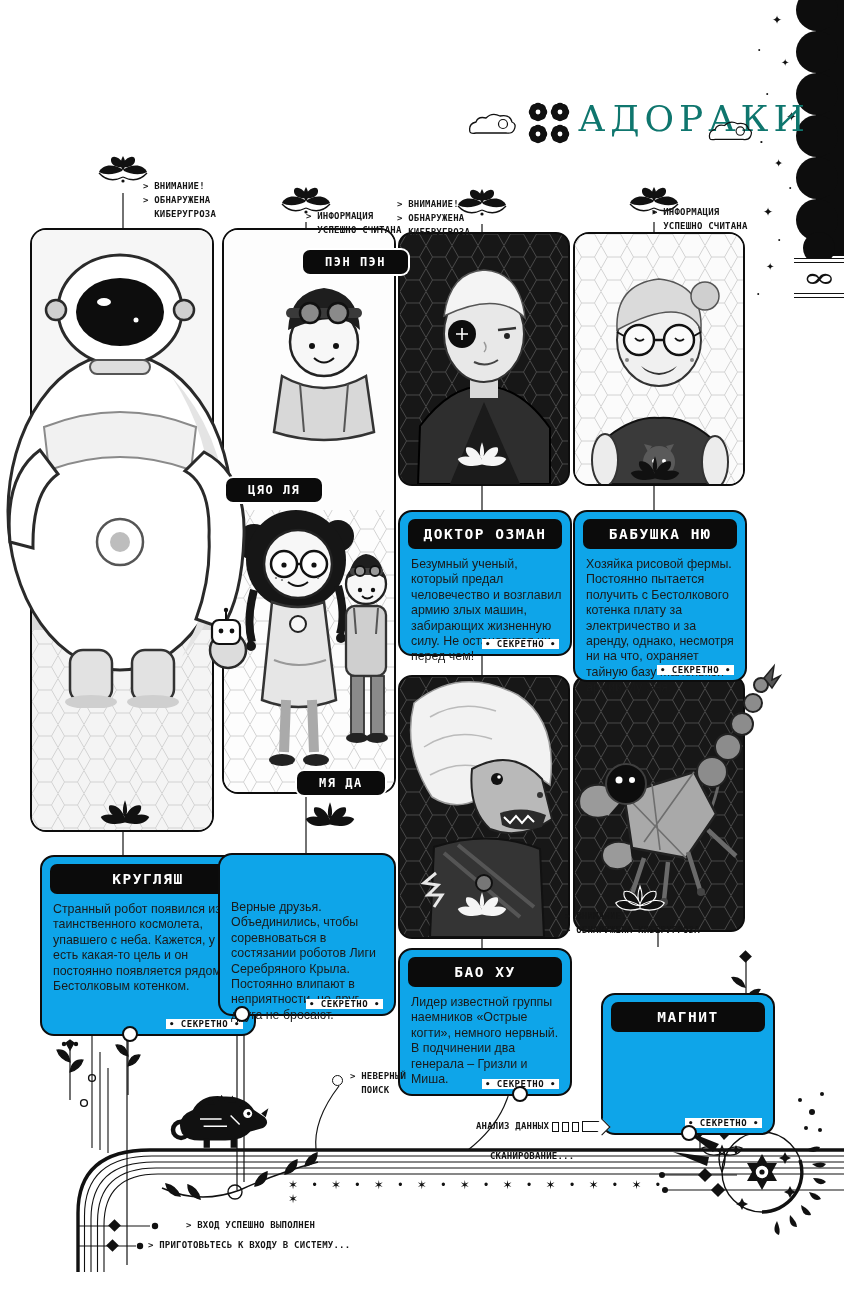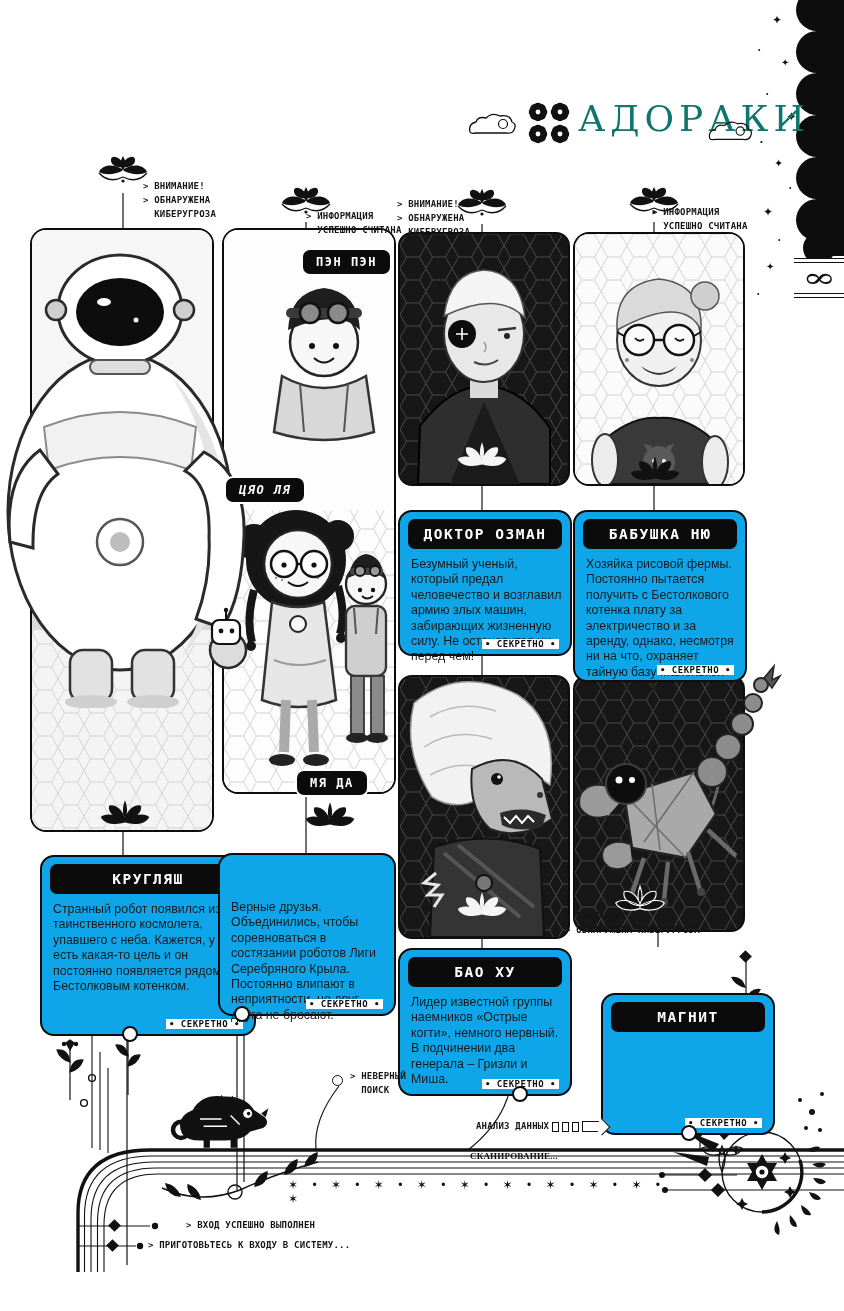--- a/index.html
+++ b/index.html
@@ -17,21 +17,21 @@
   
   .card{position:absolute;border:2.5px solid #0d0d0d;border-radius:16px;background:#fff;overflow:hidden;z-index:2;}
   .card.dark{background:#161616;border-radius:14px;}
   .infobox{position:absolute;border:2px solid #0d0d0d;border-radius:14px;background:#0ea5e9;z-index:4;}
   .plate{background:#0b0b0b;color:#fff;border-radius:7px;display:flex;align-items:center;justify-content:center;}
   .infobox .plate{position:absolute;top:7px;left:8px;right:8px;height:30px;font-size:14.5px;}
   .infobox .desc{position:absolute;top:45px;left:11px;right:8px;font-size:12.4px;line-height:1.24;color:#1a1a1a;}
   .infobox .secret{position:absolute;bottom:5px;right:11px;font-family:"DejaVu Sans Mono",monospace;
                    font-size:9px;font-weight:700;letter-spacing:.5px;background:#fff;padding:0 3px;}
   .notch{position:absolute;width:12px;height:12px;border:2px solid #0d0d0d;border-radius:50%;background:#fff;bottom:-8px;z-index:5;}
-  .float-plate{position:absolute;z-index:6;font-size:12px;height:24px;padding:0 13px;box-shadow:0 0 0 2px #fff;}
+  .float-plate{position:absolute;z-index:6;font-size:12px;height:24px;padding:0 22px;box-shadow:0 0 0 2px #fff;}
 
   
   .star{position:absolute;color:#111;line-height:1;}
   .inf-block{position:absolute;right:0;top:258px;width:50px;text-align:center;z-index:6;}
   .linepair{height:3px;border-top:1.6px solid #111;border-bottom:1.2px solid #111;}
   .inf-glyph{font-family:"DejaVu Serif",serif;font-size:27px;line-height:30px;transform:scaleX(1.5);color:#111;}
   .star-row{position:absolute;left:288px;top:1178px;width:380px;font-size:12px;letter-spacing:5.5px;color:#111;z-index:3;}
   .circle-marker{position:absolute;width:9px;height:9px;border:1.6px solid #111;border-radius:50%;background:#fff;z-index:3;}
 
   .analysis{position:absolute;left:476px;top:1120px;display:flex;align-items:center;gap:3px;z-index:5;}
@@ -505,21 +505,21 @@
     <path fill="#111" d="M30 4 C33 12 33 18 30 23 C27 18 27 12 30 4 Z M30 23 C26 12 18 8 13 10 C11 17 19 24 30 25 Z M30 23 C34 12 42 8 47 10 C49 17 41 24 30 25 Z M30 25 C18 18 8 18 4 22 C8 30 20 31 30 28 Z M30 25 C42 18 52 18 56 22 C52 30 40 31 30 28 Z"></path>
   </svg>
   <svg class="abs" style="left:454px;top:886px;z-index:5;" width="56" height="46" viewBox="0 0 60 44">
     <path fill="#f5f5f5" d="M30 4 C33 12 33 18 30 23 C27 18 27 12 30 4 Z M30 23 C26 12 18 8 13 10 C11 17 19 24 30 25 Z M30 23 C34 12 42 8 47 10 C49 17 41 24 30 25 Z M30 25 C18 18 8 18 4 22 C8 30 20 31 30 28 Z M30 25 C42 18 52 18 56 22 C52 30 40 31 30 28 Z"></path>
   </svg>
   <svg class="abs" style="left:612px;top:880px;z-index:5;" width="56" height="46" viewBox="0 0 60 44">
     <path fill="#111" stroke="#fff" stroke-width="1.2" d="M30 4 C33 12 33 18 30 23 C27 18 27 12 30 4 Z M30 23 C26 12 18 8 13 10 C11 17 19 24 30 25 Z M30 23 C34 12 42 8 47 10 C49 17 41 24 30 25 Z M30 25 C18 18 8 18 4 22 C8 30 20 31 30 28 Z M30 25 C42 18 52 18 56 22 C52 30 40 31 30 28 Z"></path>
   </svg>
 
   <div class="plate digital float-plate" style="left:303px;top:250px;">ПЭН ПЭН</div>
-  <div class="plate digital float-plate" style="left:226px;top:478px;font-style:italic;">ЦЯО ЛЯ</div>
+  <div class="plate digital float-plate" style="left:226px;top:478px;">ЦЯО ЛЯ</div>
   <div class="plate digital float-plate" style="left:297px;top:771px;">МЯ ДА</div>
 
   <div class="infobox" style="left:398px;top:510px;width:170px;height:142px;">
     <div class="plate digital">ДОКТОР ОЗМАН</div>
     <div class="desc">Безумный ученый, который предал человечество и возглавил армию злых машин, забирающих жизненную силу. Не остановится ни перед чем!</div>
     <div class="secret">• СЕКРЕТНО •</div>
   </div>
 
   <div class="infobox" style="left:573px;top:510px;width:170px;height:168px;">
     <div class="plate digital">БАБУШКА НЮ</div>
@@ -570,20 +570,20 @@
 &nbsp;&nbsp;ПОИСК</div>
 
   <div class="analysis">
     <span class="sysline" style="position:static;">АНАЛИЗ ДАННЫХ</span>
     <span class="mini-box"></span>
     <span class="mini-box"></span>
     <span class="mini-box"></span>
     <span class="arrow-shaft"></span>
     <span class="arrow-head"></span>
   </div>
-  <div class="sysline abs" style="left:470px;top:1150px;z-index:5;font-family:Liberation Serif, serif;">СКАНИРОВАНИЕ...</div>
+  <div class="sysline abs" style="left:490px;top:1150px;z-index:5;">СКАНИРОВАНИЕ...</div>
 
   <div class="star-row">✶ • ✶ • ✶ • ✶ • ✶ • ✶ • ✶ • ✶ • ✶ • ✶</div>
 
   <div class="sysline abs" style="left:186px;top:1219px;z-index:5;">&gt; ВХОД УСПЕШНО ВЫПОЛНЕН</div>
   <div class="sysline abs" style="left:148px;top:1239px;z-index:5;">&gt; ПРИГОТОВЬТЕСЬ К ВХОДУ В СИСТЕМУ...</div>
 
 </div>
 
 </body></html>

